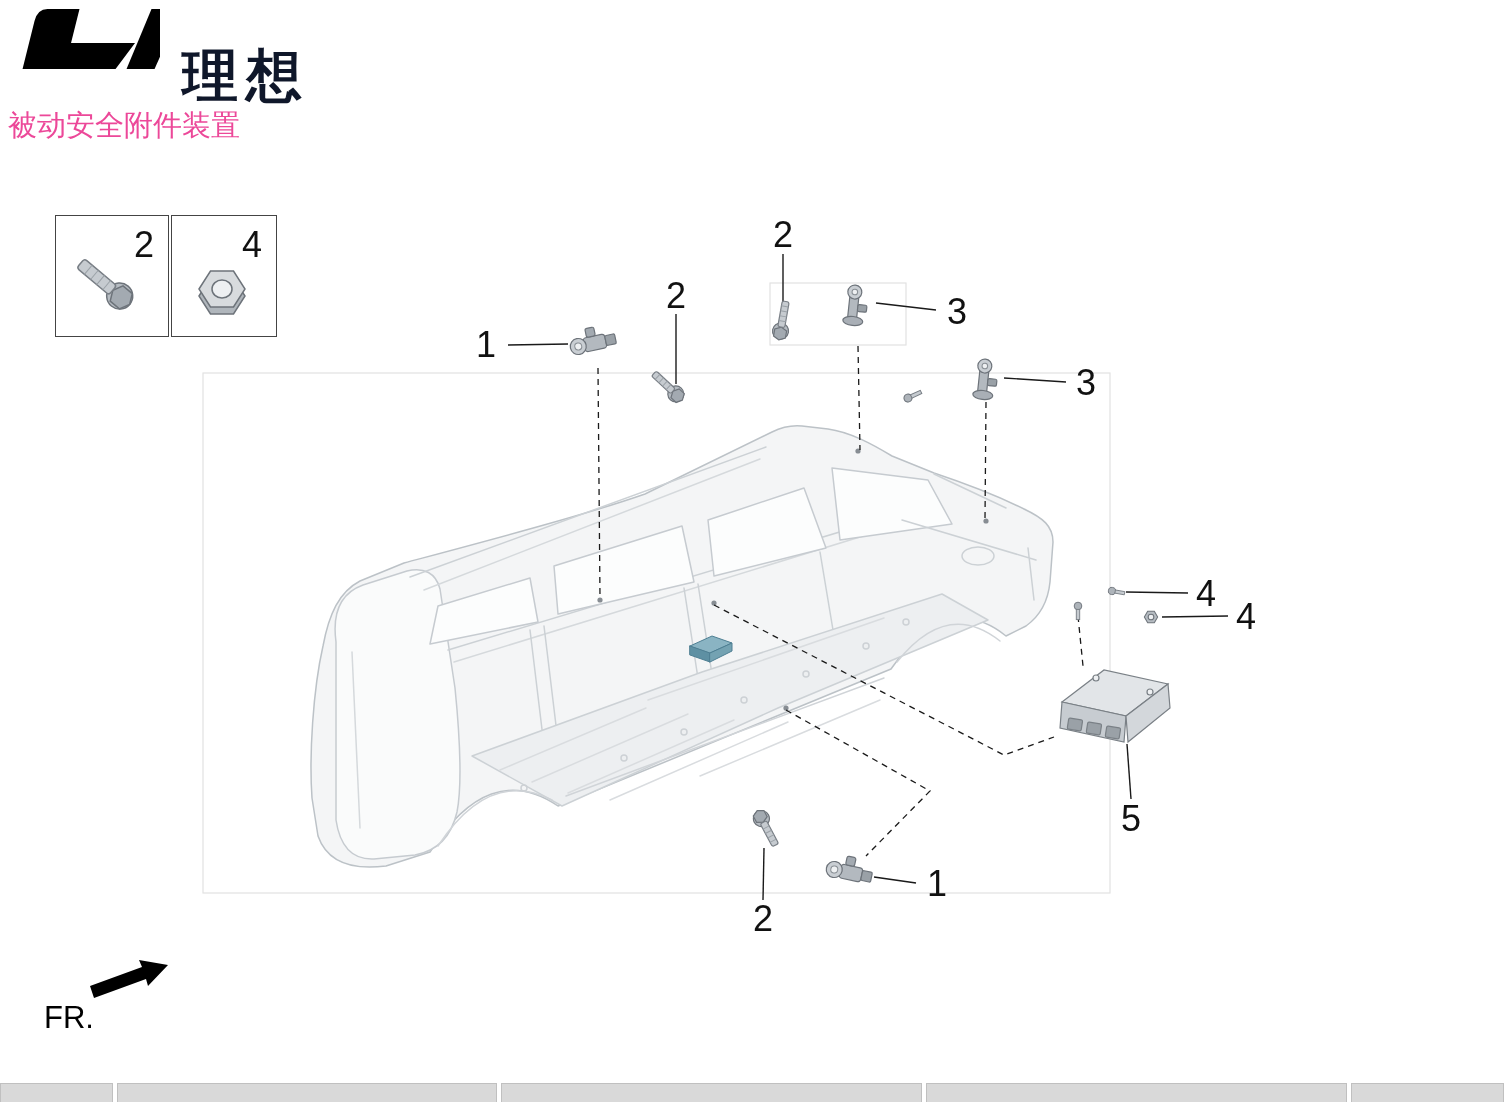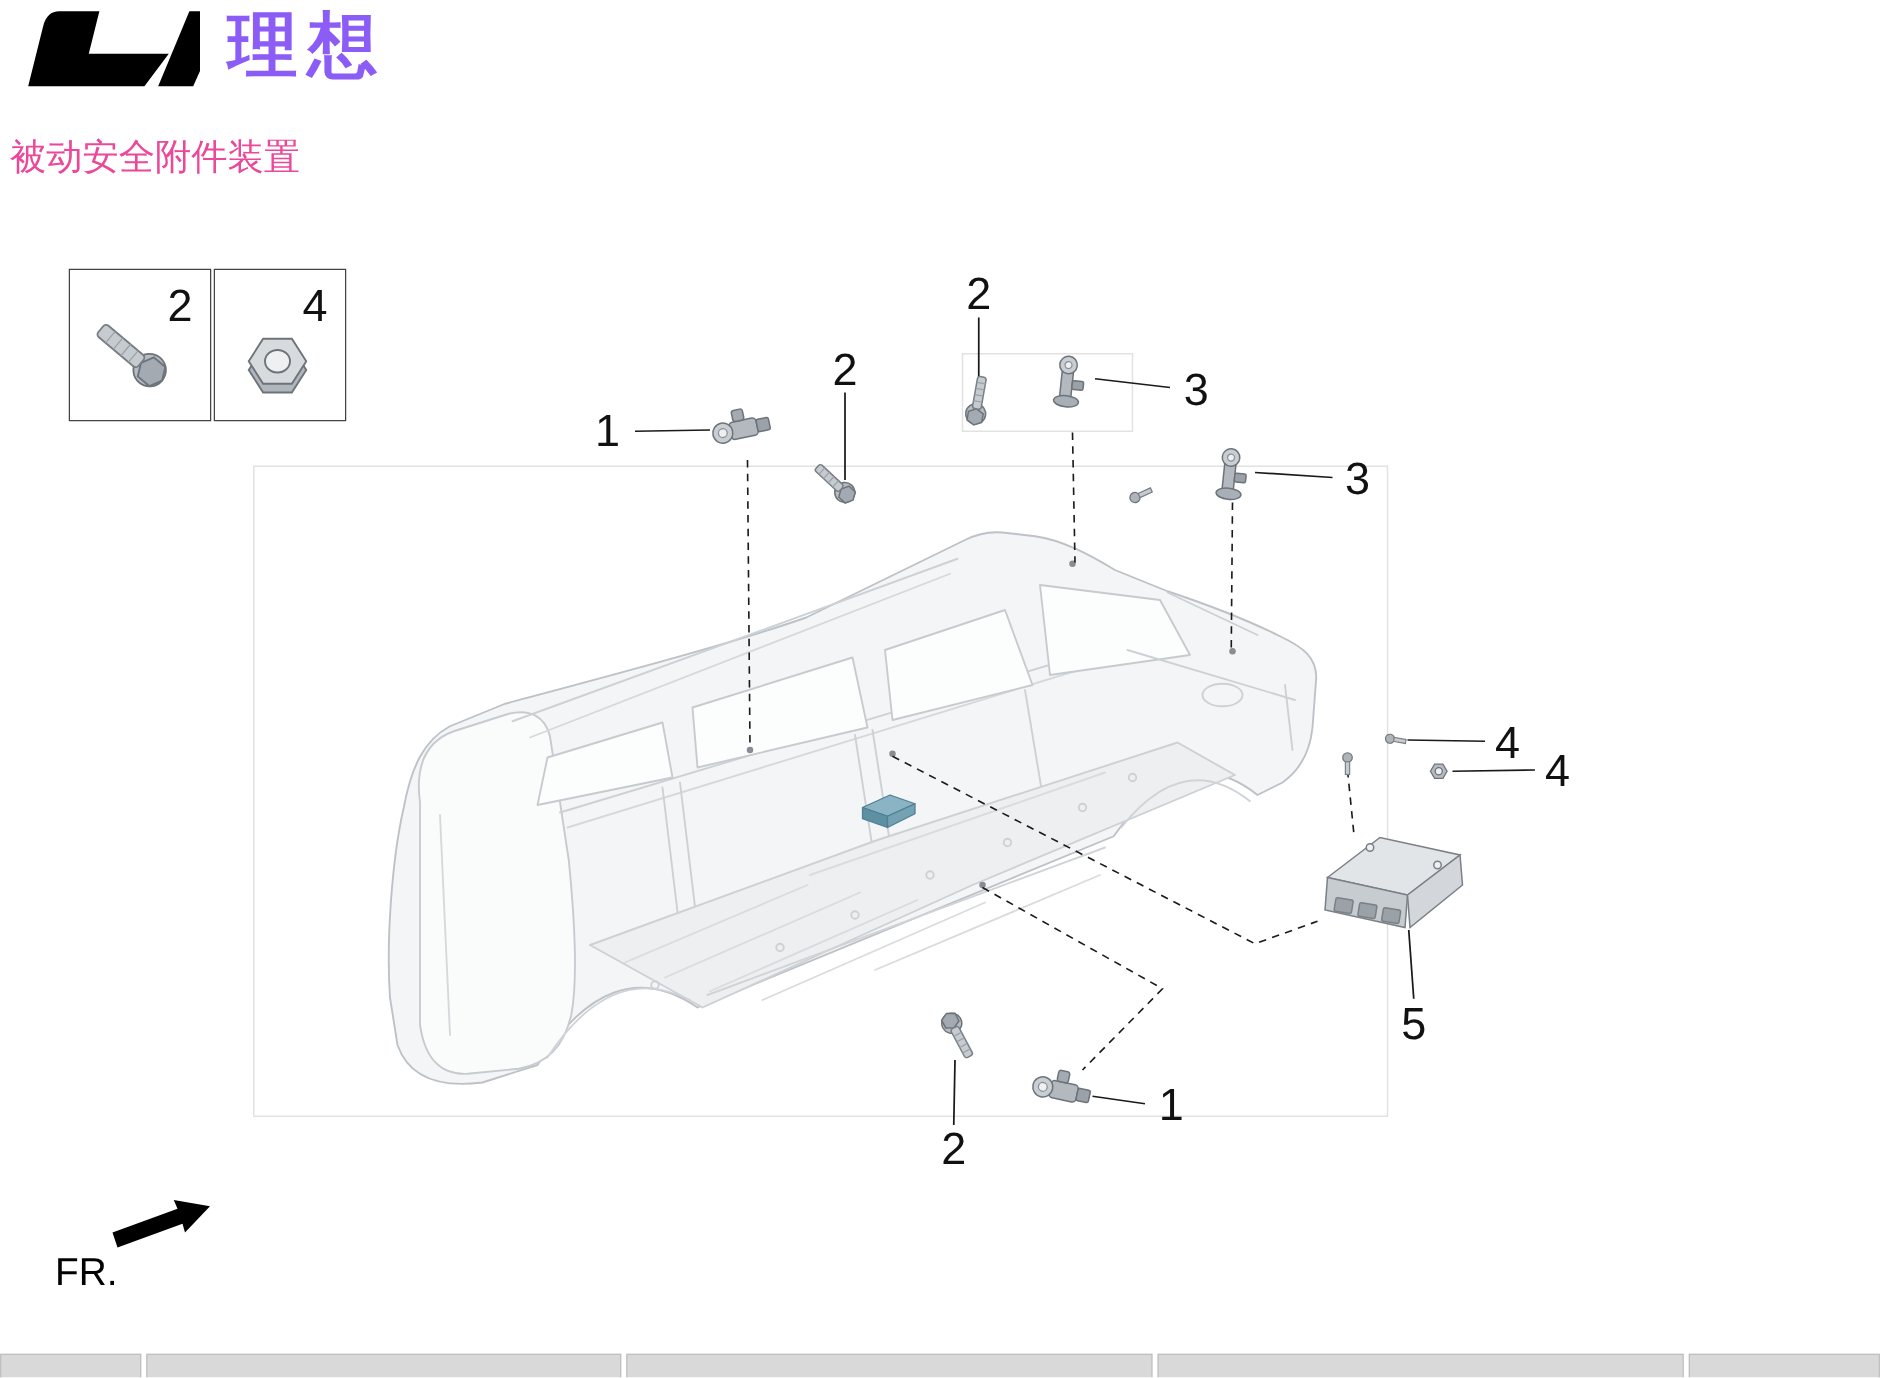--- a/index.html
+++ b/index.html
@@ -2,23 +2,24 @@
 <html><head>
 <meta charset="utf-8">
 <style>
   html,body{margin:0;padding:0;background:#fff;}
   .canvas{
     position:relative;width:1504px;height:1102px;background:#ffffff;overflow:hidden;
     font-family:"Liberation Sans",sans-serif;color:#111;
   }
   .brand-row{position:absolute;left:10px;top:4px;display:flex;align-items:flex-start;}
   .brand-text{
-    font-size:56px;font-weight:700;letter-spacing:8px;color:#8b5cf6;
+    font-size:56px;font-weight:700;letter-spacing:8px;color:#0f172a;
     margin-left:22px;line-height:64px;
     font-family:"Liberation Sans",sans-serif;
+    margin-top:40px;
   }
   .page-title{
     position:absolute;left:8px;top:106px;font-size:29px;font-weight:500;color:#ec4899;
   }
   .legend{position:absolute;left:55px;top:215px;display:flex;}
   .legend-box{
     position:relative;width:114px;height:122px;border:1.5px solid #444;background:#fff;
     box-sizing:border-box;margin-right:2px;
   }
   .legend-box:last-child{width:106px;}

